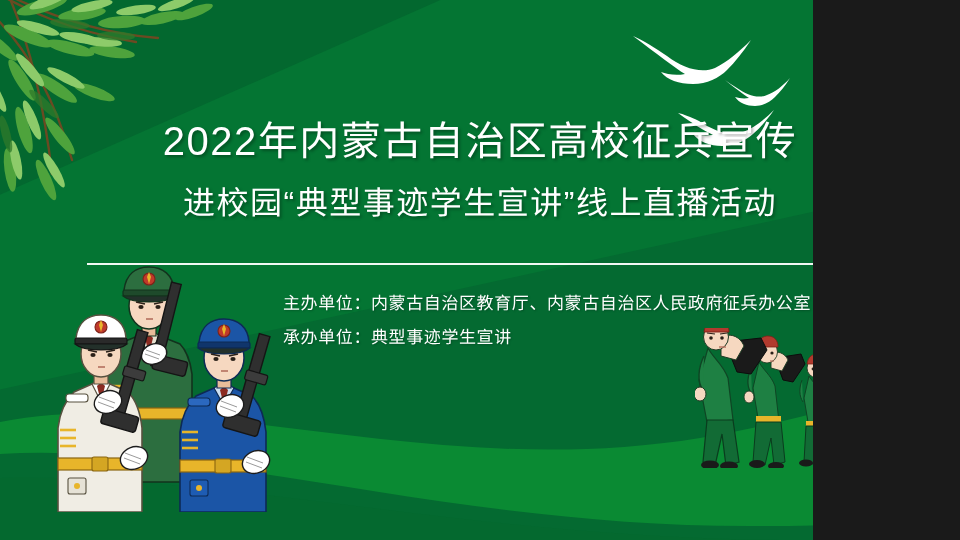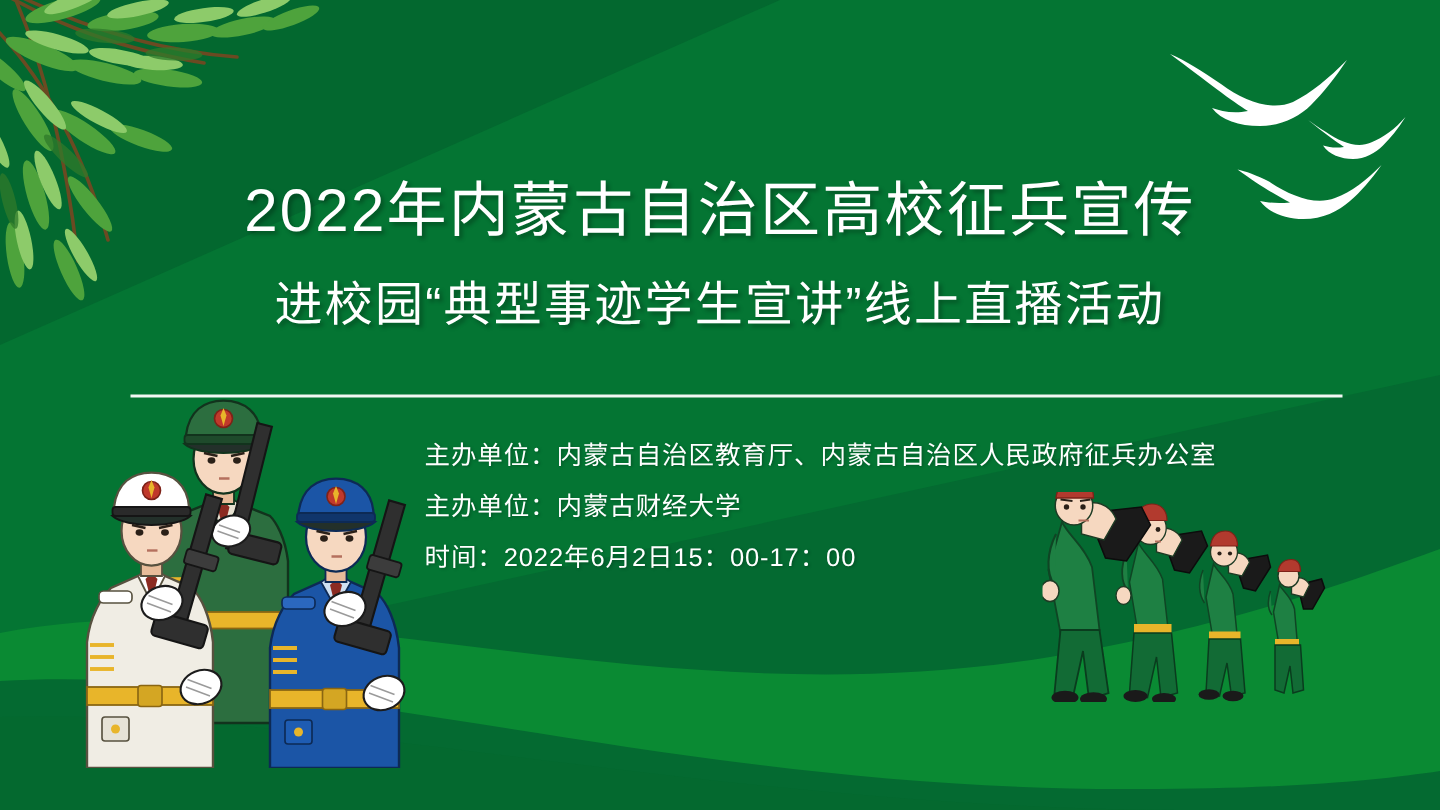--- a/index.html
+++ b/index.html
@@ -3,21 +3,21 @@
 <meta charset="utf-8">
 <title>征兵宣传直播海报</title>
 <style>
   html, body {
     margin: 0;
     padding: 0;
     background: #1a1a1a;
   }
   #poster {
     position: relative;
-    width: 960px;
+    width: 813px;
     height: 540px;
     overflow: hidden;
     background: #046A31;
     font-family: "Liberation Sans", "DejaVu Sans", sans-serif;
     user-select: none;
   }
 
   
   .bg-base {
     position: absolute;
@@ -194,22 +194,21 @@
 
   <div class="title-block">
     <div class="title-line line1">2022年内蒙古自治区高校征兵宣传</div>
     <div class="title-line line2">进校园“典型事迹学生宣讲”线上直播活动</div>
   </div>
 
   <div class="divider"></div>
 
   <div class="info-block">
     <div class="info-line">主办单位：内蒙古自治区教育厅、内蒙古自治区人民政府征兵办公室</div>
-    <div class="info-line">主办单位：内蒙古财经大学</div>
-    <div class="info-line">时间：2022年6月2日15：00-17：00</div>
+    <div class="info-line">承办单位：典型事迹学生宣讲</div>
   </div>
 
   <svg class="soldiers" viewBox="0 0 235 250">
 
     <g>
 
       <path d="M68,82 C64,86 58,96 56,112 L56,220 L142,220 L142,112
                C140,96 134,86 130,82 L110,74 L88,74 Z" fill="#2C6E3F" stroke="#12331D" stroke-width="1.6"></path>
 
       <path d="M88,74 L99,92 L110,74 L104,70 L94,70 Z" fill="#E8E2D2" stroke="#12331D" stroke-width="1.2"></path>

